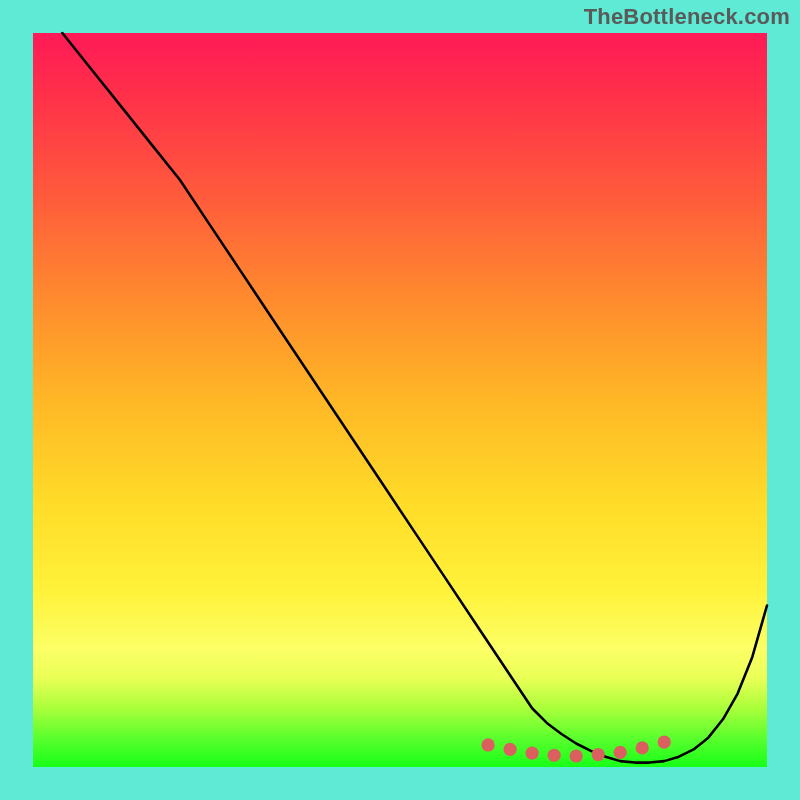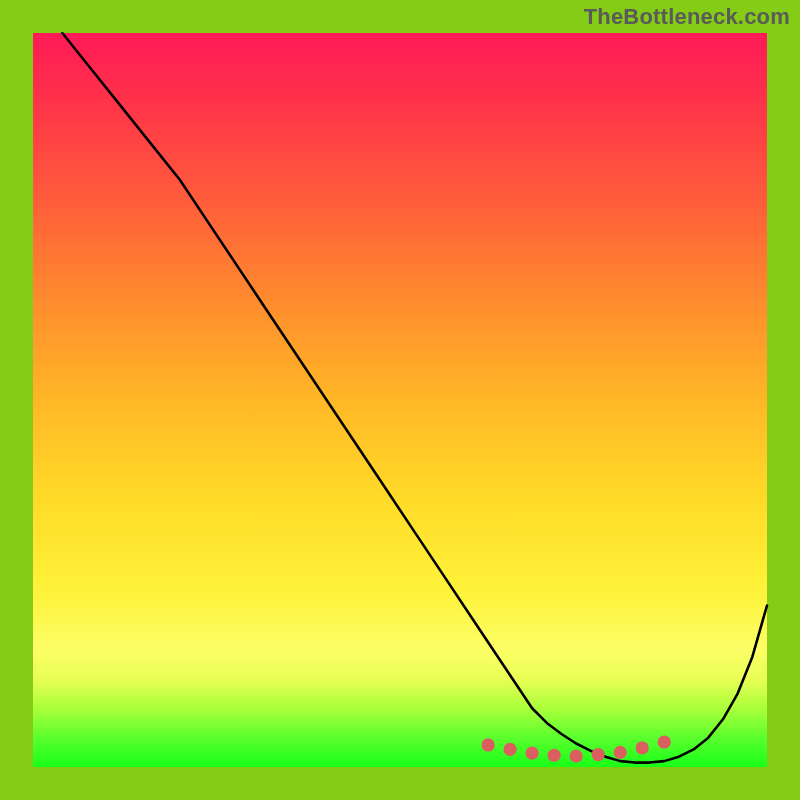--- a/index.html
+++ b/index.html
@@ -8,21 +8,21 @@
     width: 800px;
     height: 800px;
     background: #000;
     font-family: Arial, Helvetica, sans-serif;
     overflow: hidden;
   }
   .frame {
     position: relative;
     width: 800px;
     height: 800px;
-    background: #84cc16;
+    background: #5eead4;
   }
   .watermark {
     position: absolute;
     top: 4px;
     right: 10px;
     color: #5a5a5a;
     font-size: 22px;
     font-weight: 600;
     letter-spacing: 0.2px;
     user-select: none;

